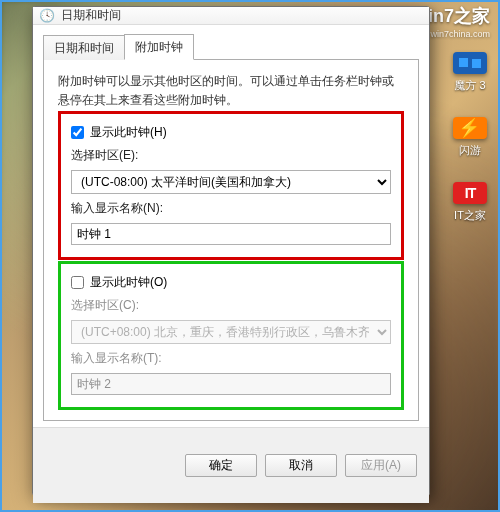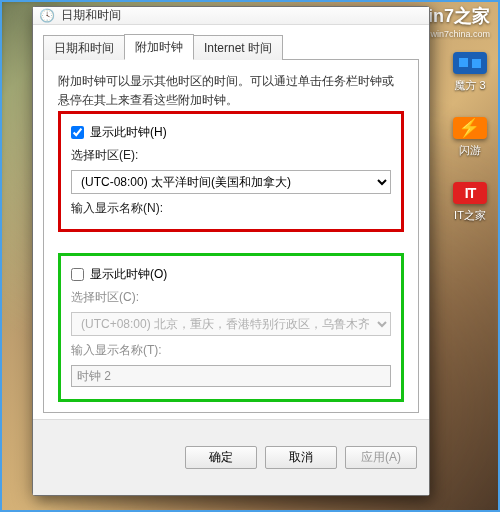--- a/index.html
+++ b/index.html
@@ -67,21 +67,21 @@
   }
   .tab.active { background:#fff; border-bottom:1px solid #fff; z-index:2; }
   .tabpage {
     border:1px solid #adadad; border-top:none; flex:1;
     padding:12px 14px 10px; background:#fff;
     display:flex; flex-direction:column; gap:1px;
   }
   .desc { color:#333; line-height:1.6; }
   .clockbox { border:3px solid; padding:10px 10px 12px; display:flex; flex-direction:column; gap:6px; }
   .clockbox.red { border-color:#d40000; }
-  .clockbox.green { border-color:#14c214;margin-top:20px; }
+  .clockbox.green { border-color:#14c214; }
   .chk { display:flex; align-items:center; gap:6px; }
   .chk input { width:13px; height:13px; }
   .lblrow { color:#222; }
   .disabled-text { color:#8f8f8f; }
   select, input[type=text] {
     width:100%; border:1px solid #b1b1b1; padding:3px 5px;
     font-family:inherit; font-size:12px; background:#fff;
   }
   select { height:24px; }
   input[type=text] { height:22px; }
@@ -135,35 +135,35 @@
 <div class="dialog-shadow"></div>
 <div class="dialog">
   <div class="titlebar">
     <span class="clockico">🕓</span>
     <span>日期和时间</span>
   </div>
   <div class="body">
     <div class="tabs">
       <div class="tab">日期和时间</div>
       <div class="tab active">附加时钟</div>
-      <div class="tab">Internet 时间</div>
     </div>
     <div class="tabpage">
       <div class="desc">附加时钟可以显示其他时区的时间。可以通过单击任务栏时钟或悬停在其上来查看这些附加时钟。</div>
 
       <div class="clockbox red">
         <label class="chk">
           <input type="checkbox" checked="" style="">
           <span>显示此时钟(H)</span>
         </label>
         <div class="lblrow">选择时区(E):</div>
         <select>
           <option>(UTC-08:00) 太平洋时间(美国和加拿大)</option>
         </select>
         <div class="lblrow">输入显示名称(N):</div>
+        <input type="text" class="narrow" value="时钟 1" style="">
       </div>
 
       <div class="clockbox green">
         <label class="chk">
           <input type="checkbox" style="">
           <span>显示此时钟(O)</span>
         </label>
         <div class="lblrow disabled-text">选择时区(C):</div>
         <select disabled="">
           <option>(UTC+08:00) 北京，重庆，香港特别行政区，乌鲁木齐</option>

